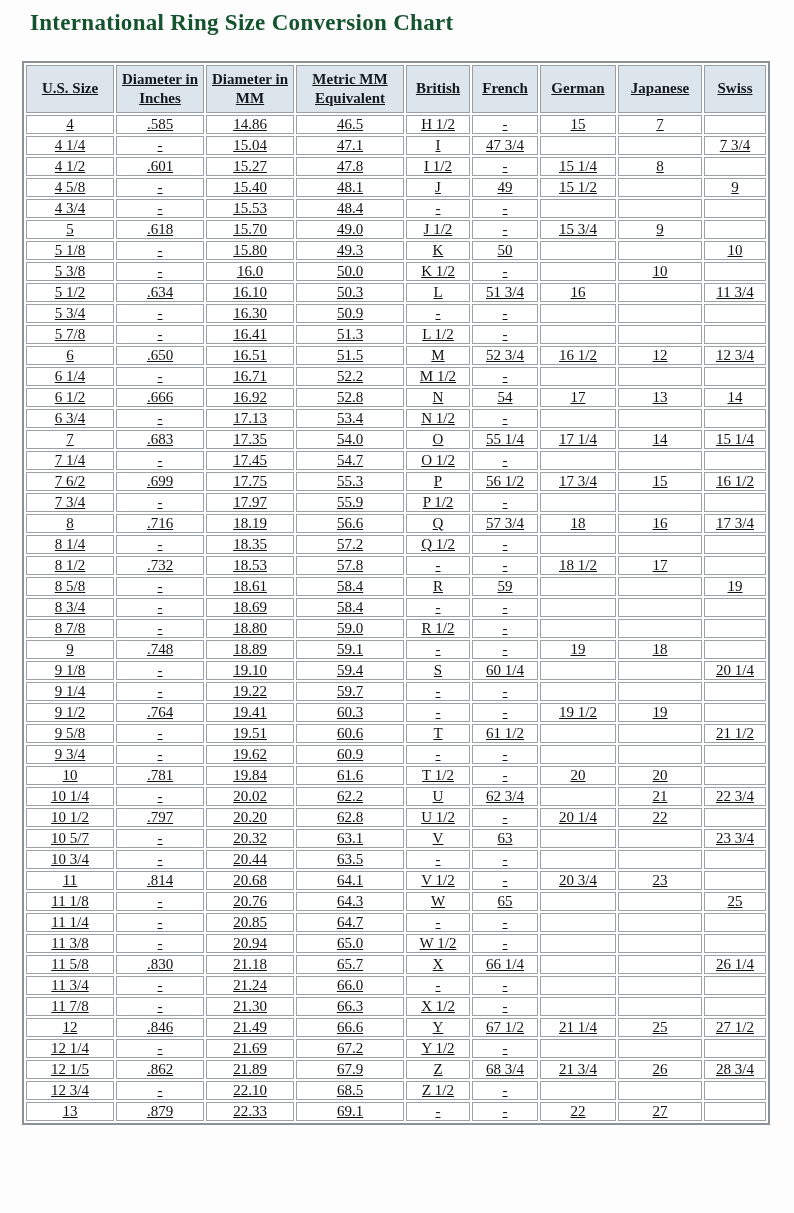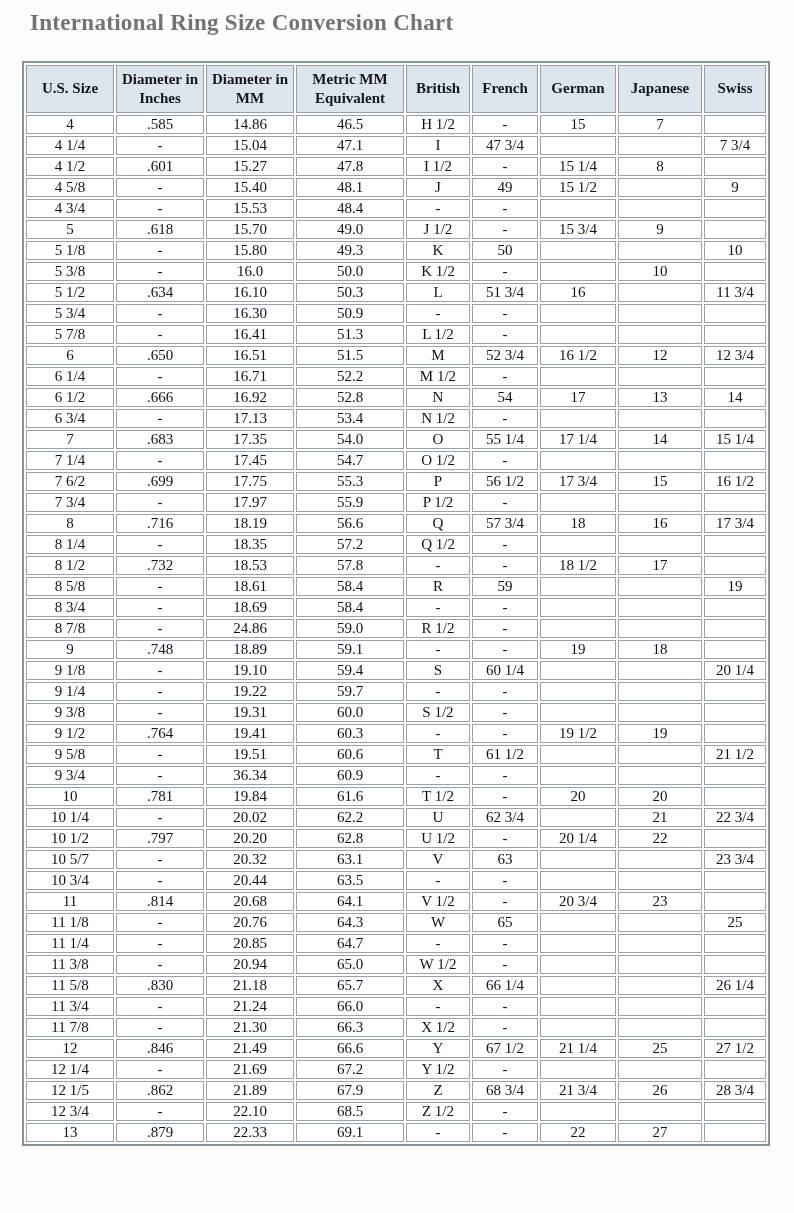--- a/index.html
+++ b/index.html
@@ -9,30 +9,31 @@
     width: 794px;
     height: 1213px;
     font-family: "Liberation Serif", serif;
     color: #121212;
   }
   .page-title {
     font-size: 23px;
     font-weight: bold;
     margin: 10px 0 0 30px;
     letter-spacing: 0.3px;
-    color: #737373;
+    color: #14532d;
   }
   table.ring-table {
     margin: 25px 0 0 22px;
     width: 748px;
     table-layout: fixed;
     border-collapse: separate;
     border-spacing: 2px;
     border: 2px solid #8a9298;
     background: #ffffff;
+    text-decoration: underline;
   }
   col.c1 { width: 88px; }
   col.c2 { width: 88px; }
   col.c3 { width: 88px; }
   col.c4 { width: 108px; }
   col.c5 { width: 64px; }
   col.c6 { width: 66px; }
   col.c7 { width: 76px; }
   col.c8 { width: 84px; }
   col.c9 { width: 62px; }
@@ -351,21 +352,21 @@
         <td>58.4</td>
         <td>-</td>
         <td>-</td>
         <td></td>
         <td></td>
         <td></td>
       </tr>
       <tr>
         <td>8 7/8</td>
         <td>-</td>
-        <td>24.86</td>
+        <td>18.80</td>
         <td>59.0</td>
         <td>R 1/2</td>
         <td>-</td>
         <td></td>
         <td></td>
         <td></td>
       </tr>
       <tr>
         <td>9</td>
         <td>.748</td>
@@ -393,31 +394,20 @@
         <td>-</td>
         <td>19.22</td>
         <td>59.7</td>
         <td>-</td>
         <td>-</td>
         <td></td>
         <td></td>
         <td></td>
       </tr>
       <tr>
-        <td>9 3/8</td>
-        <td>-</td>
-        <td>19.31</td>
-        <td>60.0</td>
-        <td>S 1/2</td>
-        <td>-</td>
-        <td></td>
-        <td></td>
-        <td></td>
-      </tr>
-      <tr>
         <td>9 1/2</td>
         <td>.764</td>
         <td>19.41</td>
         <td>60.3</td>
         <td>-</td>
         <td>-</td>
         <td>19 1/2</td>
         <td>19</td>
         <td></td>
       </tr>
@@ -428,21 +418,21 @@
         <td>60.6</td>
         <td>T</td>
         <td>61 1/2</td>
         <td></td>
         <td></td>
         <td>21 1/2</td>
       </tr>
       <tr>
         <td>9 3/4</td>
         <td>-</td>
-        <td>36.34</td>
+        <td>19.62</td>
         <td>60.9</td>
         <td>-</td>
         <td>-</td>
         <td></td>
         <td></td>
         <td></td>
       </tr>
       <tr>
         <td>10</td>
         <td>.781</td>

